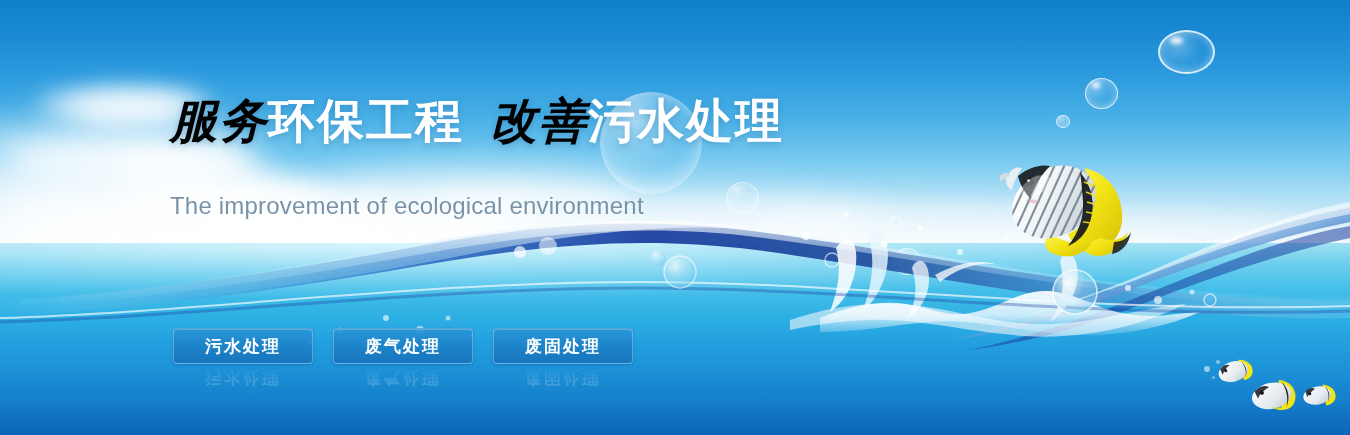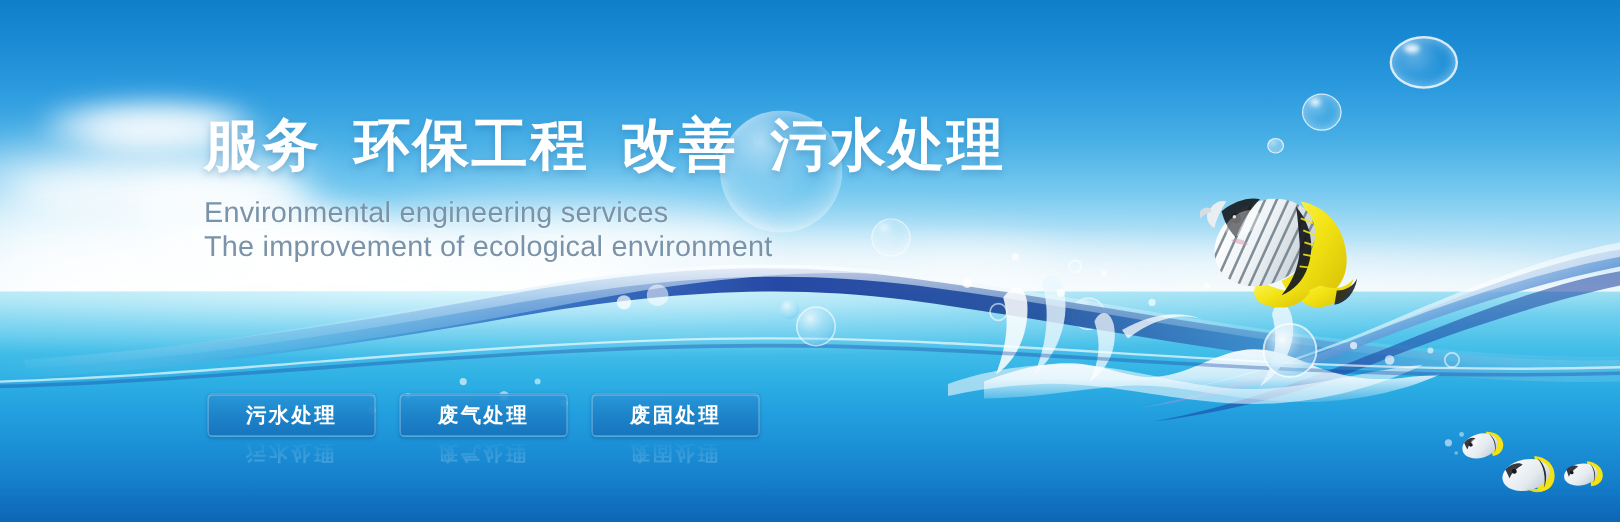--- a/index.html
+++ b/index.html
@@ -97,22 +97,22 @@
   .wave-layer svg{display:block;}
 
   
   .headline{
     position:absolute;left:170px;top:97px;
     font-size:47px;line-height:1;
     font-weight:700;letter-spacing:2px;
     white-space:nowrap;
     text-shadow:0 2px 6px rgba(40,90,140,.30);
   }
-  .hl-blue{color:#ffffff;}
-  .hl-white{color:#ffffff;margin-left:27px;}
+  .hl-blue{color:#000000;font-style:italic;}
+  .hl-white{color:#ffffff;}
   .hl-gap{display:inline-block;width:26px;}
 
   .subline{
     position:absolute;left:170px;
     font-size:24px;line-height:1.32;
     color:#7a93a8;
     letter-spacing:.2px;
     white-space:nowrap;
     text-shadow:0 1px 2px rgba(255,255,255,.45);
   }
@@ -318,21 +318,20 @@
         <circle cx="896" cy="222" r="5"></circle>
         <circle cx="1210" cy="300" r="6"></circle>
       </g>
     </svg>
   </div>
 
   <div class="headline">
     <span class="hl-blue">服务</span><span class="hl-white">环保工程</span><span class="hl-gap"></span><span class="hl-blue">改善</span><span class="hl-white">污水处理</span>
   </div>
 
-  <div class="subline sub1">Environmental engineering services</div>
   <div class="subline sub2">The improvement of ecological environment</div>
 
   <div class="btn-row">
     <div class="btn" style="left:173px;top:328px;">
       <span>污水处理</span>
     </div>
     <div class="btn-reflect" style="left:173px;top:366px;">
       <span>污水处理</span>
     </div>
 

